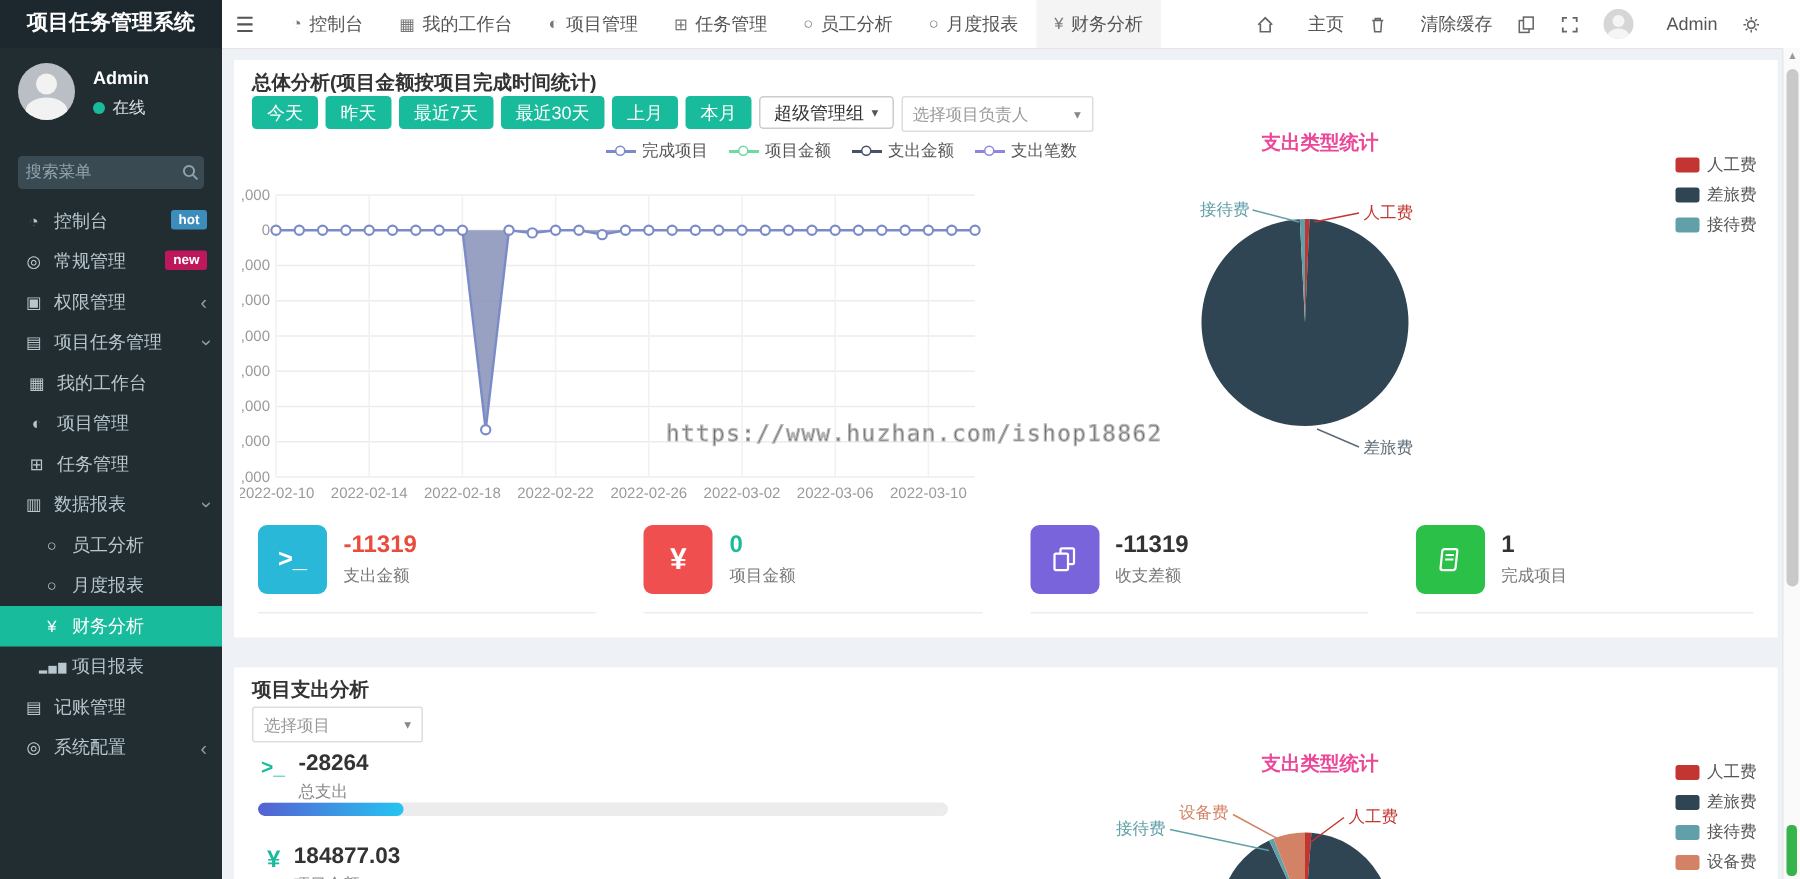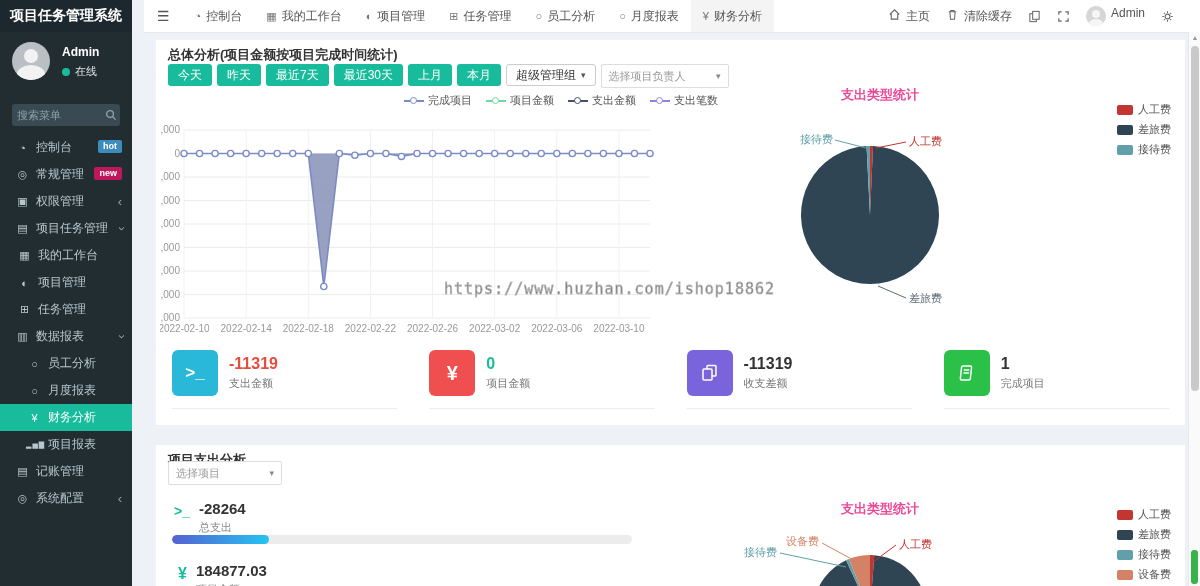--- a/index.html
+++ b/index.html
@@ -1,20 +1,20 @@
 <!DOCTYPE html>
 <html><head>
 <meta charset="utf-8">
 <style>
   html,body{margin:0;padding:0;}
   .app{position:relative;width:1200px;height:586px;overflow:hidden;background:#eef1f5;
        font-family:"Liberation Sans","DejaVu Sans",sans-serif;font-size:12px;color:#333;}
 
   
-  .sidebar{position:absolute;left:0;top:0;width:132px;height:586px;background:#222d32;z-index:5;}
+  .sidebar{position:absolute;left:0;top:0;width:148px;height:586px;background:#222d32;z-index:5;}
   .logo{height:32px;line-height:32px;text-align:center;background:#1d282e;color:#fff;
         font-family:"Liberation Serif","DejaVu Serif",serif;font-weight:bold;font-size:14px;}
   .user-panel{position:relative;padding:10px 12px 8px 12px;height:46px;}
   .avatar{position:absolute;left:12px;top:10px;width:38px;height:38px;border-radius:50%;background:#b9bfc4;overflow:hidden;}
   .avatar::before{content:"";position:absolute;left:12px;top:7px;width:14px;height:14px;border-radius:50%;background:#f2f2f2;}
   .avatar::after{content:"";position:absolute;left:5px;top:23px;width:28px;height:18px;border-radius:50%;background:#f2f2f2;}
   .user-name{margin-left:50px;color:#fff;font-weight:bold;font-size:12px;padding-top:3px;}
   .user-status{margin-left:50px;color:#d9e0e4;font-size:11px;margin-top:5px;display:flex;align-items:center;gap:5px;}
   .dot{width:8px;height:8px;border-radius:50%;background:#18bc9c;display:inline-block;}
   .side-search{margin:8px 12px 8px 12px;height:22px;background:#3a4a52;border-radius:3px;
@@ -32,21 +32,21 @@
   .chev.down{transform:rotate(-90deg);}
 
   
   .topnav{position:absolute;left:144px;top:0;width:1056px;height:32px;background:#fff;
         border-bottom:1px solid #e6e6e6;display:flex;align-items:center;z-index:4;}
   .tn-item{height:32px;display:flex;align-items:center;gap:5px;padding:0 12px;color:#555;cursor:pointer;}
   .tn-item .ico{color:#777;font-size:11px;}
   .tn-item.active{background:#f4f4f4;}
   .tn-burger{padding:0 13px;font-size:14px;color:#555;cursor:pointer;}
   .tn-right{margin-left:auto;display:flex;align-items:center;gap:16px;padding-right:26px;color:#555;}
-  .tn-right .tr-item{display:flex;gap:5px;cursor:pointer;}
+  .tn-right .tr-item{display:flex;align-items:center;gap:22px;cursor:pointer;}
   .mini-avatar{width:20px;height:20px;border-radius:50%;background:#d6d6d6;position:relative;overflow:hidden;}
   .mini-avatar::before{content:"";position:absolute;left:6px;top:4px;width:8px;height:8px;border-radius:50%;background:#f5f5f5;}
   .mini-avatar::after{content:"";position:absolute;left:3px;top:13px;width:14px;height:9px;border-radius:50%;background:#f5f5f5;}
   svg.lineico{display:block;}
 
   
   .card{position:absolute;background:#fff;}
   .card1{left:156px;top:40px;width:1029px;height:385px;}
   .card2{left:156px;top:445px;width:1029px;height:141px;overflow:hidden;}
   .sec-title{position:absolute;left:12px;top:6px;font-size:13px;font-weight:bold;color:#333;}
@@ -446,21 +446,21 @@
         <div>
           <div class="stat-val c-dark">1</div>
           <div class="stat-lbl">完成项目</div>
         </div>
       </div>
     </div>
   </section>
 
   <section class="card card2">
     <div class="sec-title">项目支出分析</div>
-    <div class="fake-select" style="position:absolute;left:12px;top:16px;width:98px;gap:48px;">
+    <div class="fake-select" style="position:absolute;left:12px;top:26px;width:98px;gap:48px;">
       <span>选择项目</span>
       <span class="caret">▾</span>
     </div>
 
     <div class="mini-stat" style="left:18px;top:56px;">
       <span class="ms-ico">&gt;_</span>
       <span>
         <div class="ms-val">-28264</div>
         <div class="ms-lbl">总支出</div>
       </span>

